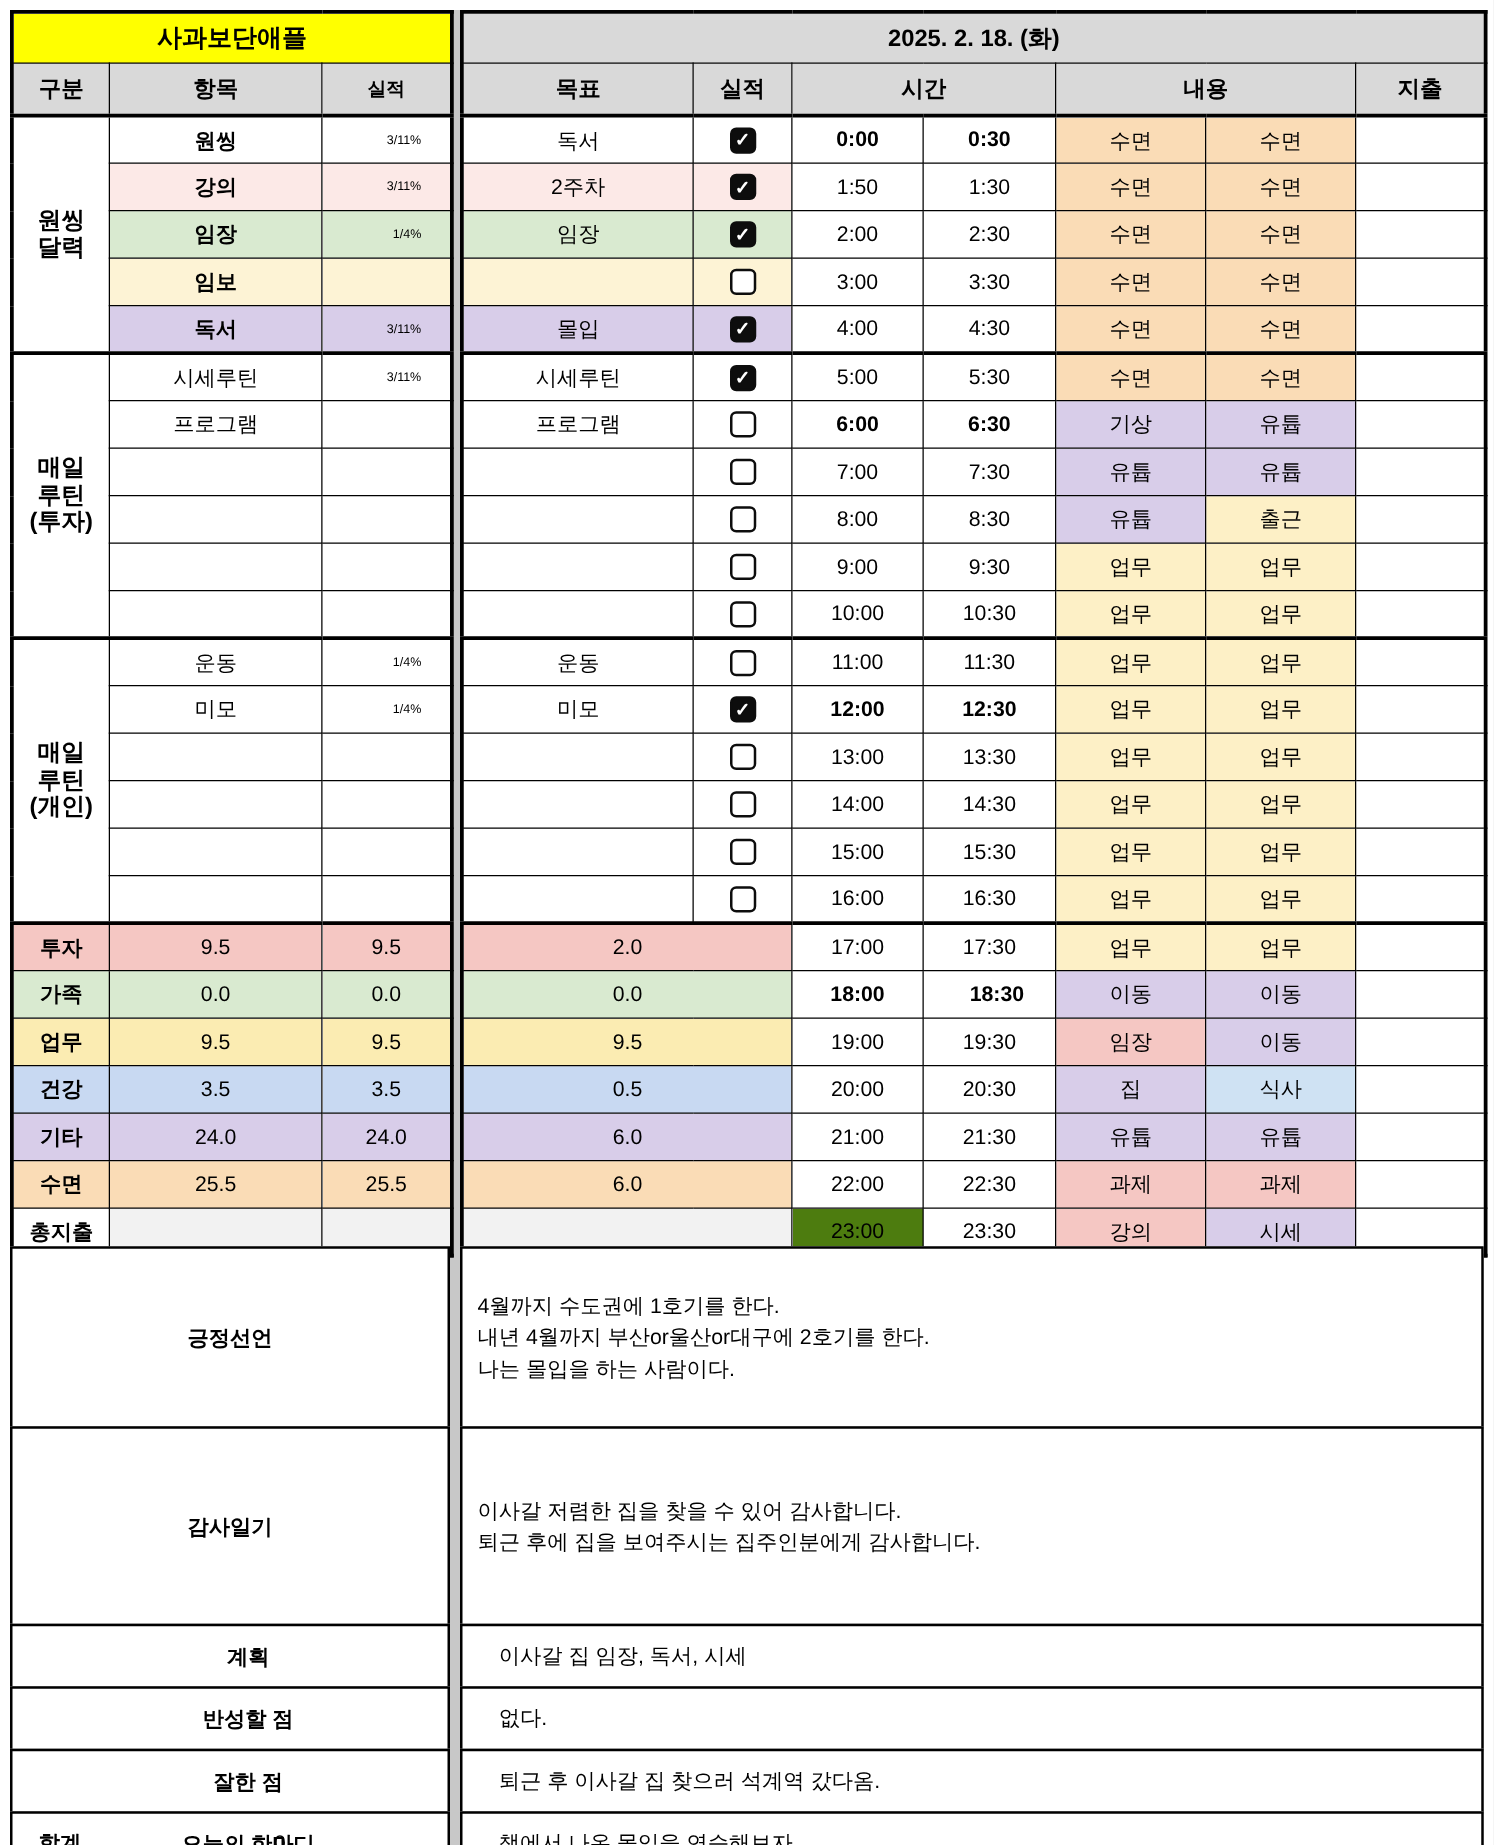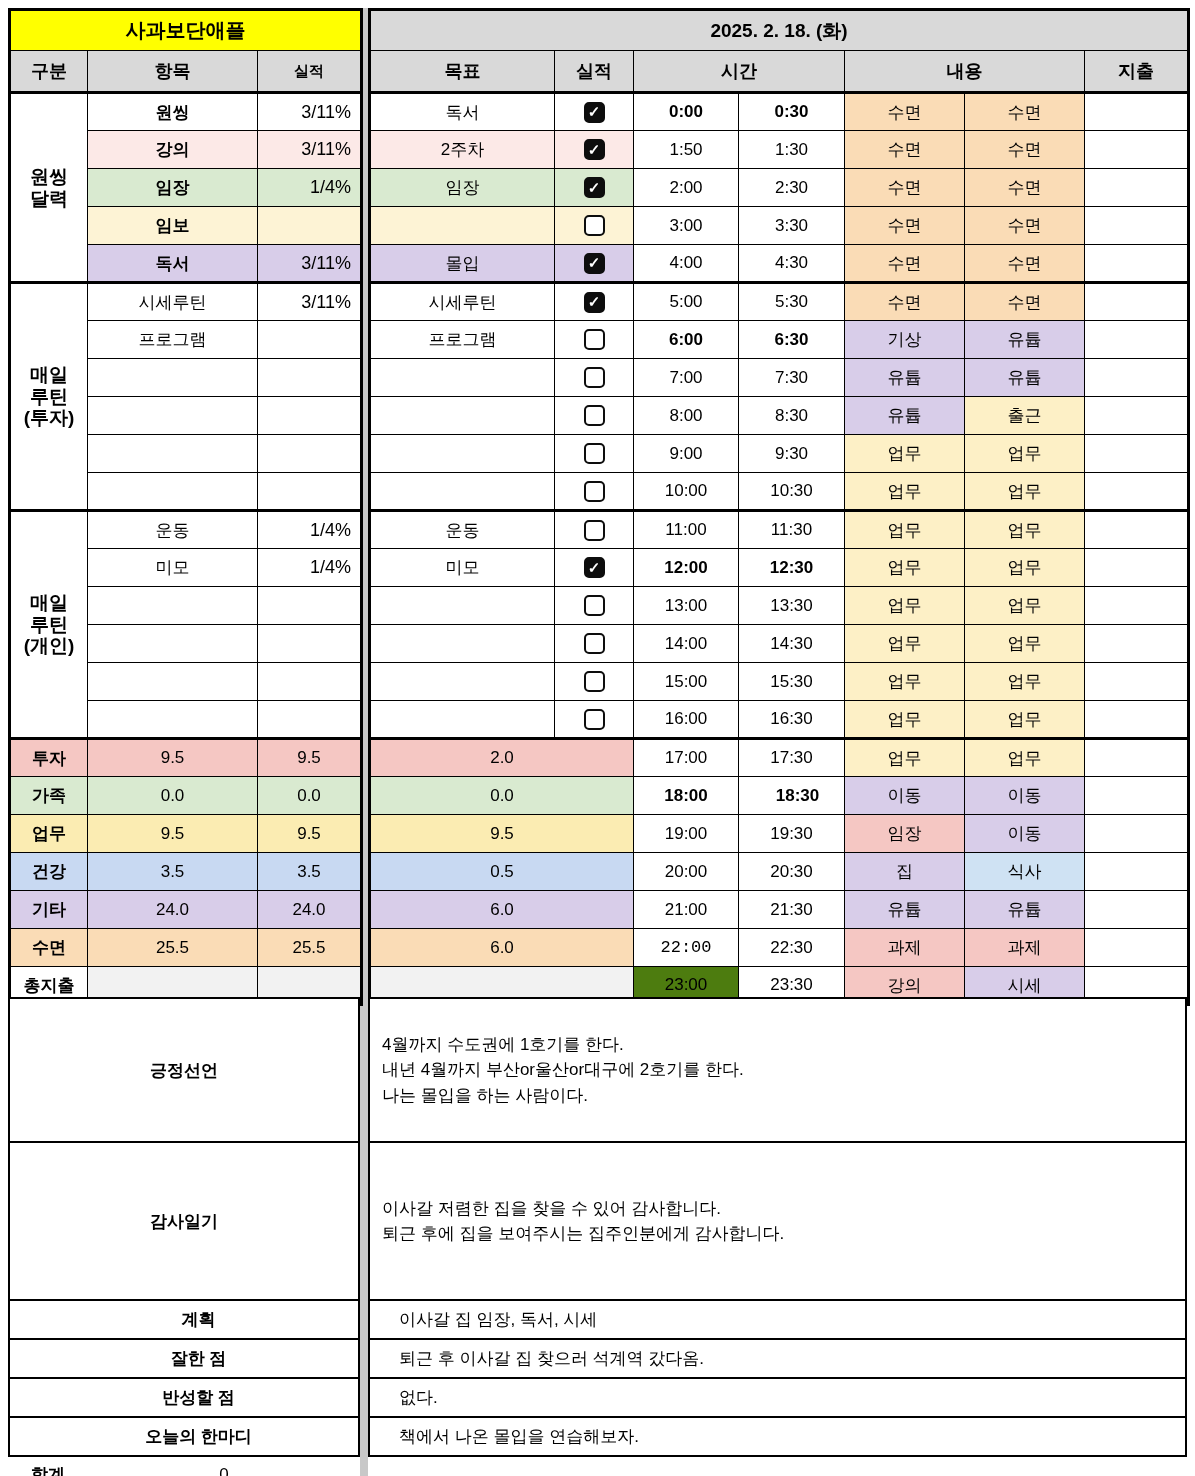--- a/index.html
+++ b/index.html
@@ -11,35 +11,35 @@
   #right-table{left:368px;width:819px;}
   td{border:1.8px solid #000;text-align:center;vertical-align:middle;font-size:17px;padding:0;overflow:hidden;white-space:nowrap;}
   .title-cell{background:#ffff00;font-weight:bold;font-size:20px;height:39px;}
   .date-cell{background:#d9d9d9;font-weight:bold;font-size:19px;height:39px;}
   tr.head td{background:#d9d9d9;font-weight:bold;font-size:18px;height:40px;}
   tr.head td.small{font-size:15px;}
   tbody tr{height:38px;}
   tbody tr:first-child td{border-top-width:3px;}
   tr.group-top td{border-top-width:3px;}
   .gubun-cell{font-weight:bold;font-size:19px;white-space:pre-line;line-height:1.15;}
-  .pct-cell{text-align:right;padding-right:9px;font-size:18px;}
+  .pct-cell{text-align:right;padding-right:23px;font-size:10px;}
   .b{font-weight:bold;}
   .cb{width:21px;height:21px;border:2.6px solid #0d0d0d;border-radius:5px;display:inline-flex;
       align-items:center;justify-content:center;background:#fff;box-sizing:border-box;vertical-align:middle;}
   .cb.on{background:#0d0d0d;color:#fff;font-weight:bold;font-size:15px;}
   .bottom{position:absolute;left:8px;top:999px;width:1179px;}
   .brow{display:flex;margin-top:-2px;}
   .blabel{width:352px;border:2.5px solid #000;display:flex;align-items:center;justify-content:center;
           font-weight:bold;font-size:17px;box-sizing:border-box;background:#fff;}
   .bcontent{width:819px;margin-left:8px;border:2.5px solid #000;display:flex;align-items:center;
             padding:6px 12px;box-sizing:border-box;font-size:17px;white-space:pre-line;line-height:1.5;
             text-align:left;background:#fff;}
   .h-tall1{height:146px;}
   .h-tall2{height:160px;}
-  .h-small{height:41px;padding-left:29px;}
+  .h-small{height:52px;padding-left:29px;}
   .partial{position:absolute;left:8px;top:1463px;width:352px;display:flex;font-size:17px;line-height:24px;}
   .partial .plabel{width:80px;text-align:center;font-weight:bold;}
   .partial .pvalue{flex:1;text-align:center;}
 </style>
 </head>
 <body>
 
 <div class="stage">
   <div class="divider"></div>
 
@@ -385,21 +385,21 @@
         <tr>
           <td colspan="2" style="background: rgb(216, 205, 233);">6.0</td>
           <td style="background: rgb(255, 255, 255);">21:00</td>
           <td style="background: rgb(255, 255, 255);">21:30</td>
           <td style="background: rgb(216, 205, 233);">유튭</td>
           <td style="background: rgb(216, 205, 233);">유튭</td>
           <td style="background: rgb(255, 255, 255);"></td>
         </tr>
         <tr>
           <td colspan="2" style="background: rgb(250, 220, 182);">6.0</td>
-          <td style="background: rgb(255, 255, 255); font-family: Liberation Mono, monospace;">22:00</td>
+          <td style="background: rgb(255, 255, 255);">22:00</td>
           <td style="background: rgb(255, 255, 255);">22:30</td>
           <td style="background: rgb(245, 199, 195);">과제</td>
           <td style="background: rgb(245, 199, 195);">과제</td>
           <td style="background: rgb(255, 255, 255);"></td>
         </tr>
         <tr>
           <td colspan="2" style="background: rgb(242, 242, 242);"></td>
           <td style="background: #4d7c0f; margin-top: 44px;">23:00</td>
           <td style="background: rgb(255, 255, 255);">23:30</td>
           <td style="background: rgb(245, 199, 195);">강의</td>
@@ -419,26 +419,26 @@
     <div class="brow">
       <div class="blabel h-tall2">감사일기</div>
       <div class="bcontent h-tall2">이사갈 저렴한 집을 찾을 수 있어 감사합니다.
 퇴근 후에 집을 보여주시는 집주인분에게 감사합니다.</div>
     </div>
     <div class="brow">
       <div class="blabel h-small">계획</div>
       <div class="bcontent h-small">이사갈 집 임장, 독서, 시세</div>
     </div>
     <div class="brow">
+      <div class="blabel h-small">반성할 점</div>
+      <div class="bcontent h-small">없다.</div>
+    </div>
+    <div class="brow">
       <div class="blabel h-small">잘한 점</div>
       <div class="bcontent h-small">퇴근 후 이사갈 집 찾으러 석계역 갔다옴.</div>
-    </div>
-    <div class="brow">
-      <div class="blabel h-small">반성할 점</div>
-      <div class="bcontent h-small">없다.</div>
     </div>
     <div class="brow">
       <div class="blabel h-small">오늘의 한마디</div>
       <div class="bcontent h-small">책에서 나온 몰입을 연습해보자.</div>
     </div>
   </div>
 
   <div class="partial">
     <span class="plabel">합계</span>
     <span class="pvalue">0</span>

